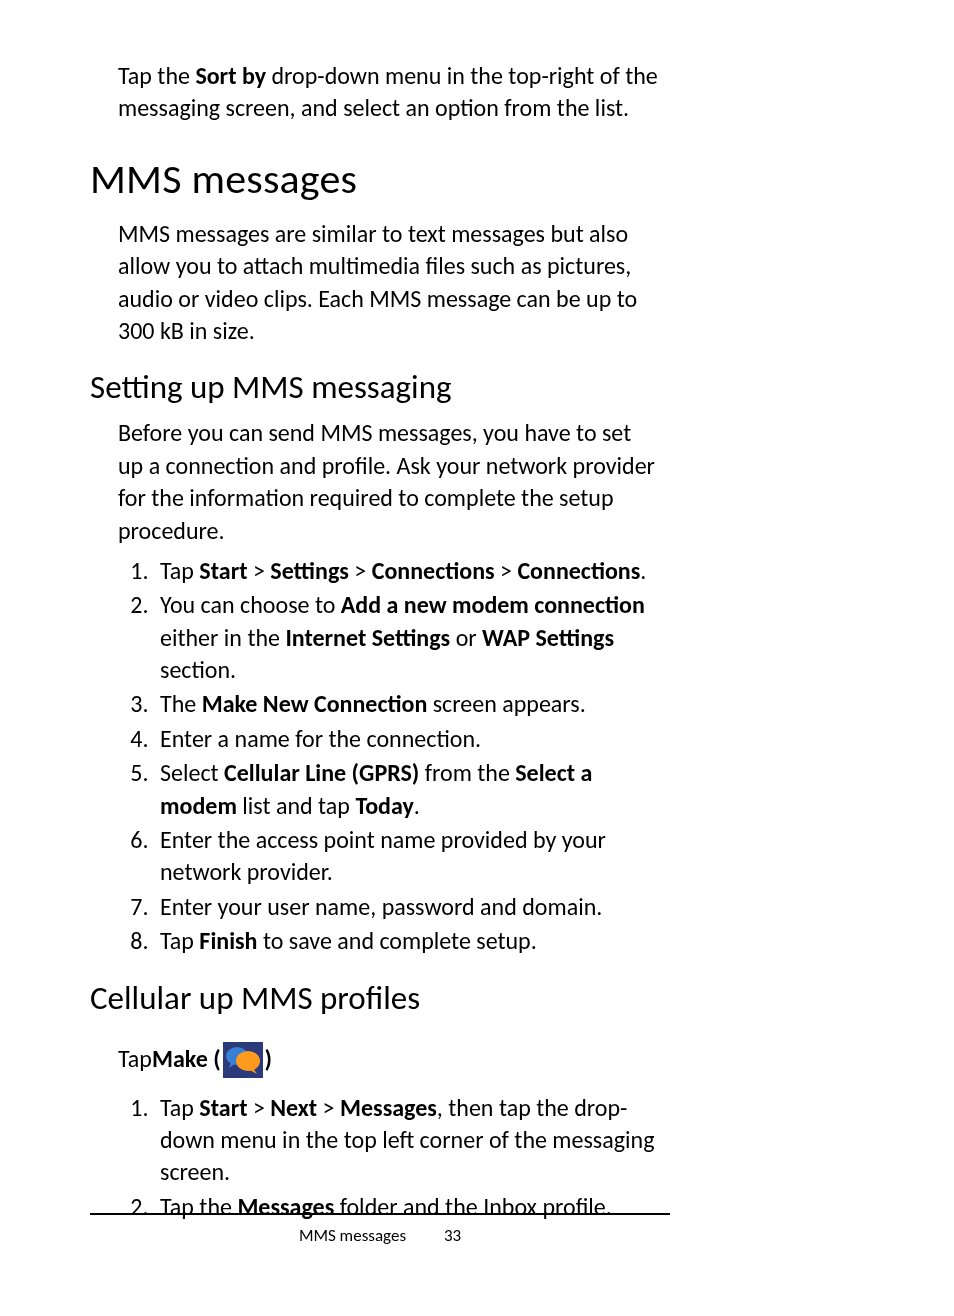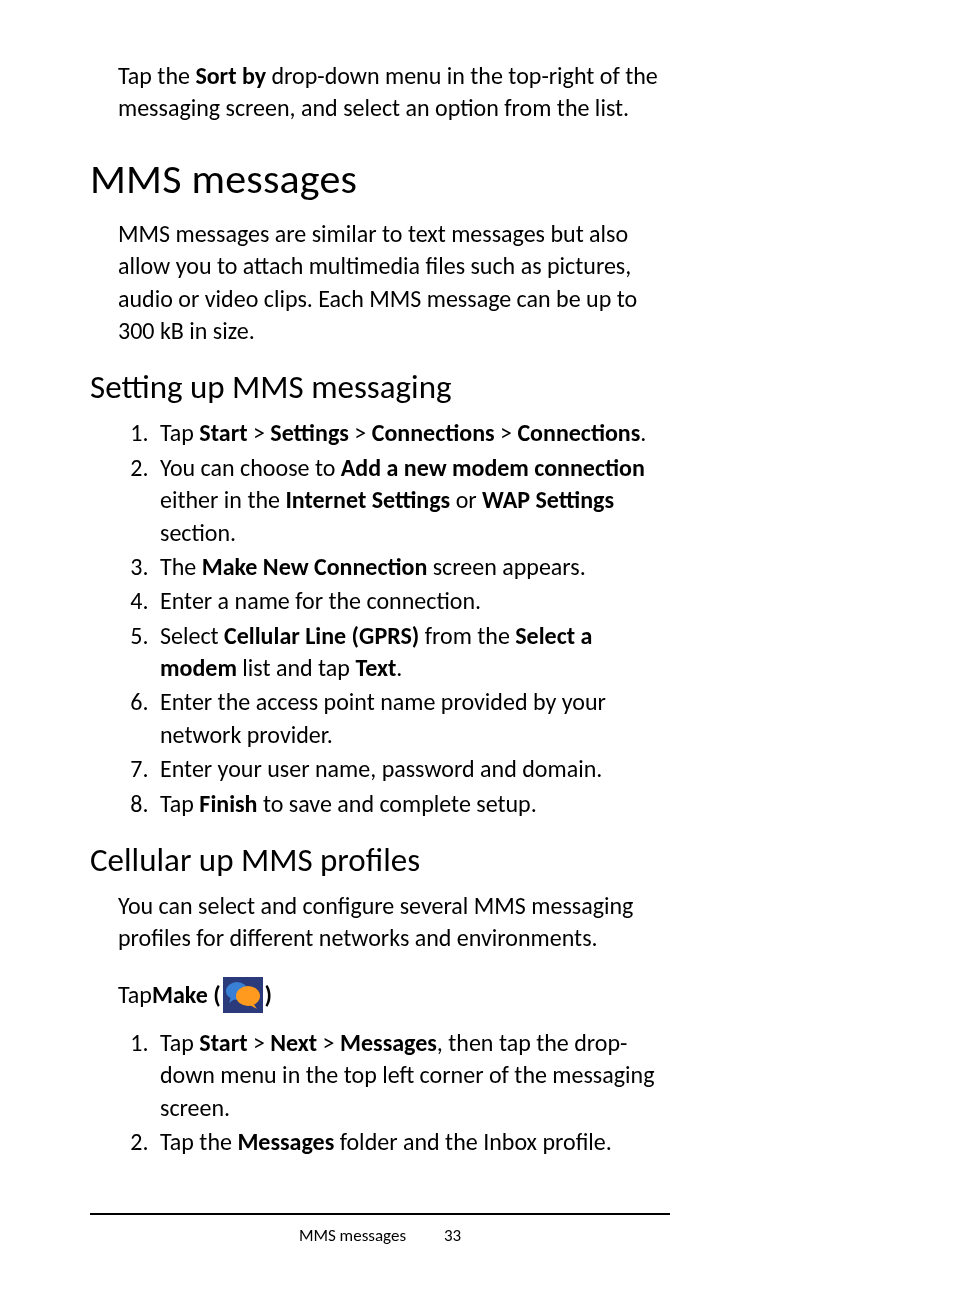--- a/index.html
+++ b/index.html
@@ -86,45 +86,45 @@
   <p class="indent">
     <span>Tap the </span><span class="b">Sort by</span><span> drop-down menu in the top-right of the messaging screen, and select an option from the list.</span>
   </p>
 
   <h1>MMS messages</h1>
 
   <p class="indent">MMS messages are similar to text messages but also allow you to attach multimedia files such as pictures, audio or video clips. Each MMS message can be up to 300 kB in size.</p>
 
   <h2>Setting up MMS messaging</h2>
 
+  <p class="indent">Before you can send MMS messages, you have to set up a connection and profile. Ask your network provider for the information required to complete the setup procedure.</p>
 
   <ol class="indent">
     <li>
       <span>Tap </span><span class="b">Start</span><span> &gt; </span><span class="b">Settings</span><span> &gt; </span><span class="b">Connections</span><span> &gt; </span><span class="b">Connections</span><span>.</span>
     </li>
     <li>
       <span>You can choose to </span><span class="b">Add a new modem connection</span><span> either in the </span><span class="b">Internet Settings</span><span> or </span><span class="b">WAP Settings</span><span> section.</span>
     </li>
     <li>
       <span>The </span><span class="b">Make New Connection</span><span> screen appears.</span>
     </li>
     <li>Enter a name for the connection.</li>
     <li>
-      <span>Select </span><span class="b">Cellular Line (GPRS)</span><span> from the </span><span class="b">Select a modem</span><span> list and tap </span><span class="b">Text</span><span>.</span>
+      <span>Select </span><span class="b">Cellular Line (GPRS)</span><span> from the </span><span class="b">Select a modem</span><span> list and tap </span><span class="b">Today</span><span>.</span>
     </li>
     <li>Enter the access point name provided by your network provider.</li>
     <li>Enter your user name, password and domain.</li>
     <li>
       <span>Tap </span><span class="b">Finish</span><span> to save and complete setup.</span>
     </li>
   </ol>
 
   <h2>Cellular up MMS profiles</h2>
 
-  <p class="indent">You can select and configure several MMS messaging profiles for different networks and environments.</p>
 
   <p class="indent icon-wrap" style="margin-top:14px;">
     <span>Tap </span>
     <span class="b">Make (</span>
     <span class="text-icon">
       <svg viewBox="0 0 40 36">
         <rect x="0" y="0" width="40" height="36" fill="#2b3a7a"></rect>
         <ellipse cx="14" cy="14" rx="11" ry="9" fill="#3a7fd6"></ellipse>
         <path d="M 8 20 L 6 26 L 13 21 Z" fill="#3a7fd6"></path>
         <ellipse cx="25" cy="19" rx="12" ry="10" fill="#ff9a1f"></ellipse>

